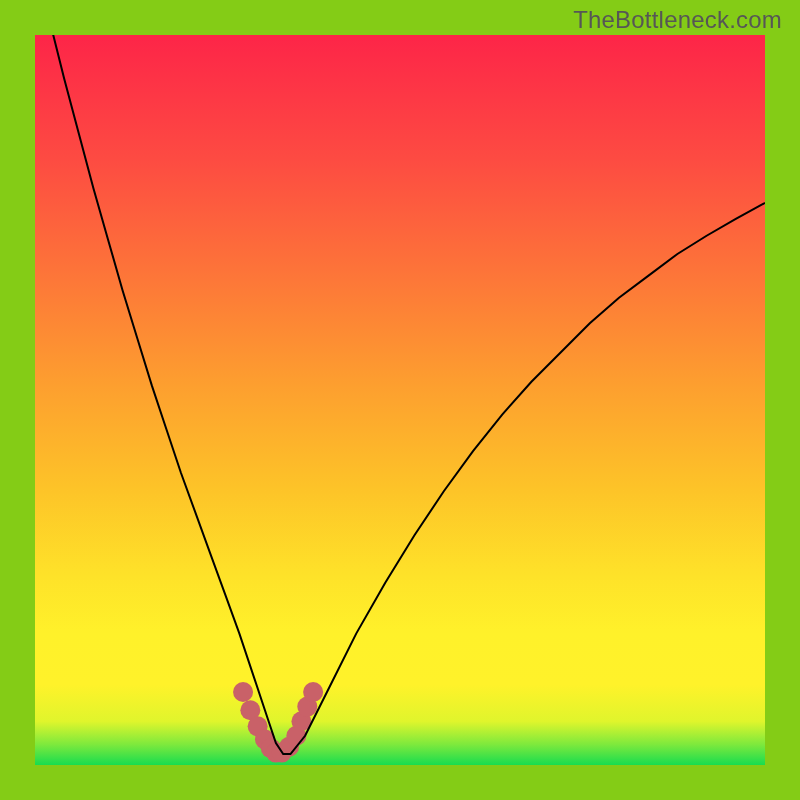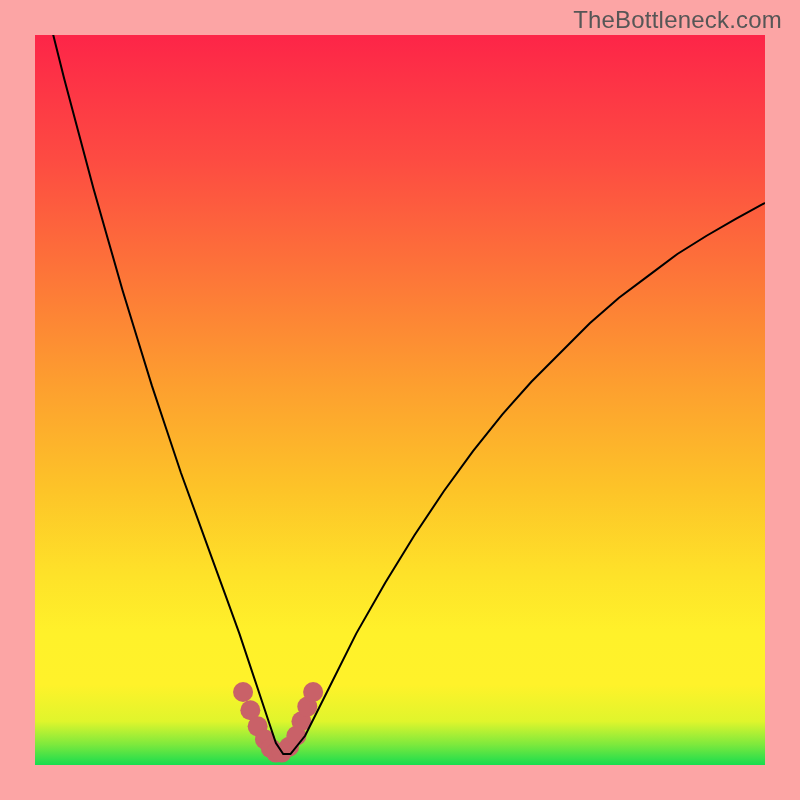--- a/index.html
+++ b/index.html
@@ -1,21 +1,21 @@
 <!DOCTYPE html>
 <html><head>
 <meta charset="utf-8">
 <style>
   * { margin: 0; padding: 0; box-sizing: border-box; }
   html, body { width: 800px; height: 800px; overflow: hidden; background: #000; }
   .frame {
     position: relative;
     width: 800px;
     height: 800px;
-    background: #fca5a5;
+    background: #84cc16;
   }
   .plot-area {
     position: absolute;
     left: 35px;
     top: 35px;
     width: 730px;
     height: 730px;
   }
   .gradient-bg {
     position: absolute;

